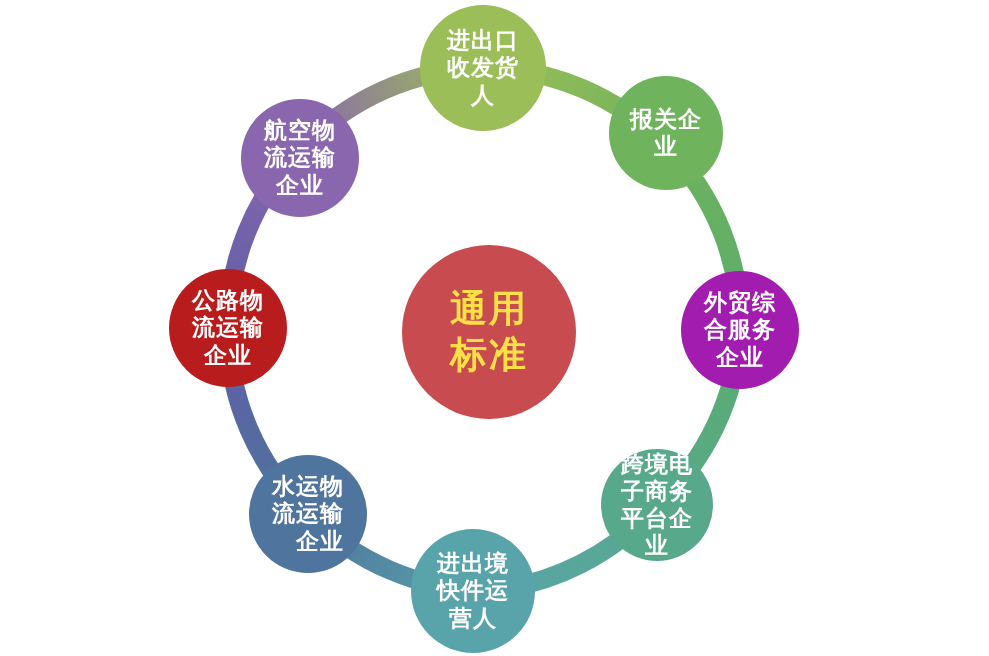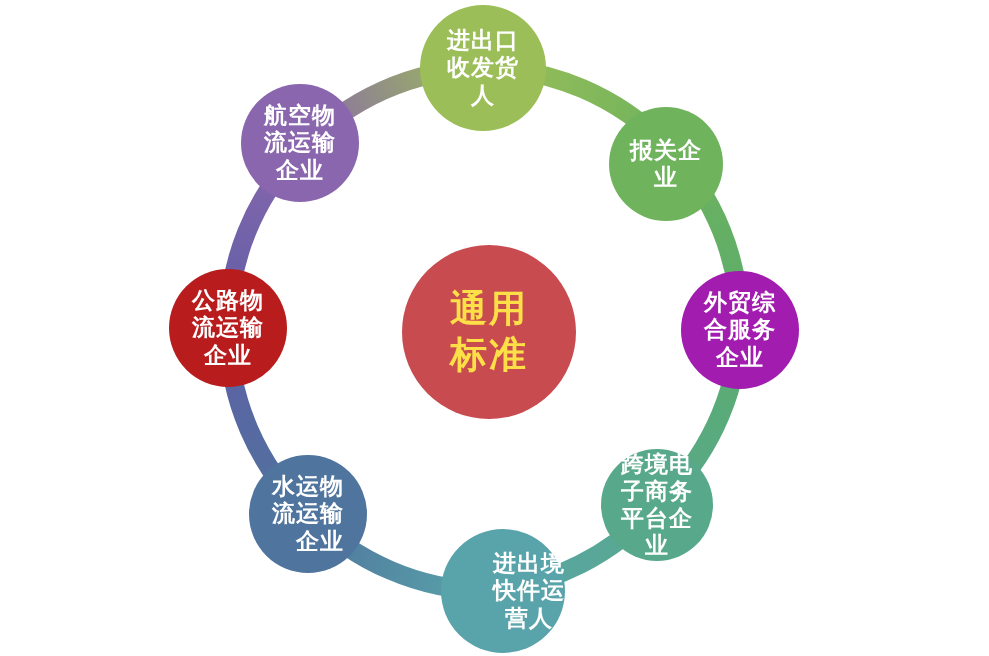--- a/index.html
+++ b/index.html
@@ -44,27 +44,27 @@
     word-break: break-all;
   }
   .center-label {
     width: 82px;
     font-size: 37px;
     line-height: 1.25;
     letter-spacing: 2px;
   }
   
   .n0 { left: 420px; top:   5px; width: 126px; height: 126px; }
-  .n1 { left: 609px; top:  107px; width: 114px; height: 114px; }
+  .n1 { left: 609px; top:  76px; width: 114px; height: 114px; }
   .n2 { left: 681px; top: 271px; width: 118px; height: 118px; }
   .n3 { left: 601px; top: 449px; width: 112px; height: 112px; align-items: center; }
-  .n4 { left: 441px; top: 529px; width: 124px; height: 124px; justify-content: flex-end; }
+  .n4 { left: 411px; top: 529px; width: 124px; height: 124px; }
   .n5 { left: 249px; top: 455px; width: 118px; height: 118px; }
   .n6 { left: 169px; top: 269px; width: 118px; height: 118px; }
-  .n7 { left: 241px; top:  84px; width: 118px; height: 118px; }
+  .n7 { left: 241px; top:  99px; width: 118px; height: 118px; }
   .nc { left: 402px; top: 245px; width: 174px; height: 174px; }
 </style>
 </head>
 <body>
 
 <div class="stage" style="background-color: rgb(255, 255, 255);">
 
   <svg class="ring" width="989" height="656" viewBox="0 0 989 656" aria-hidden="true">
     <defs>
       <linearGradient id="g0" gradientUnits="userSpaceOnUse" x1="483" y1="68" x2="666" y2="146">

